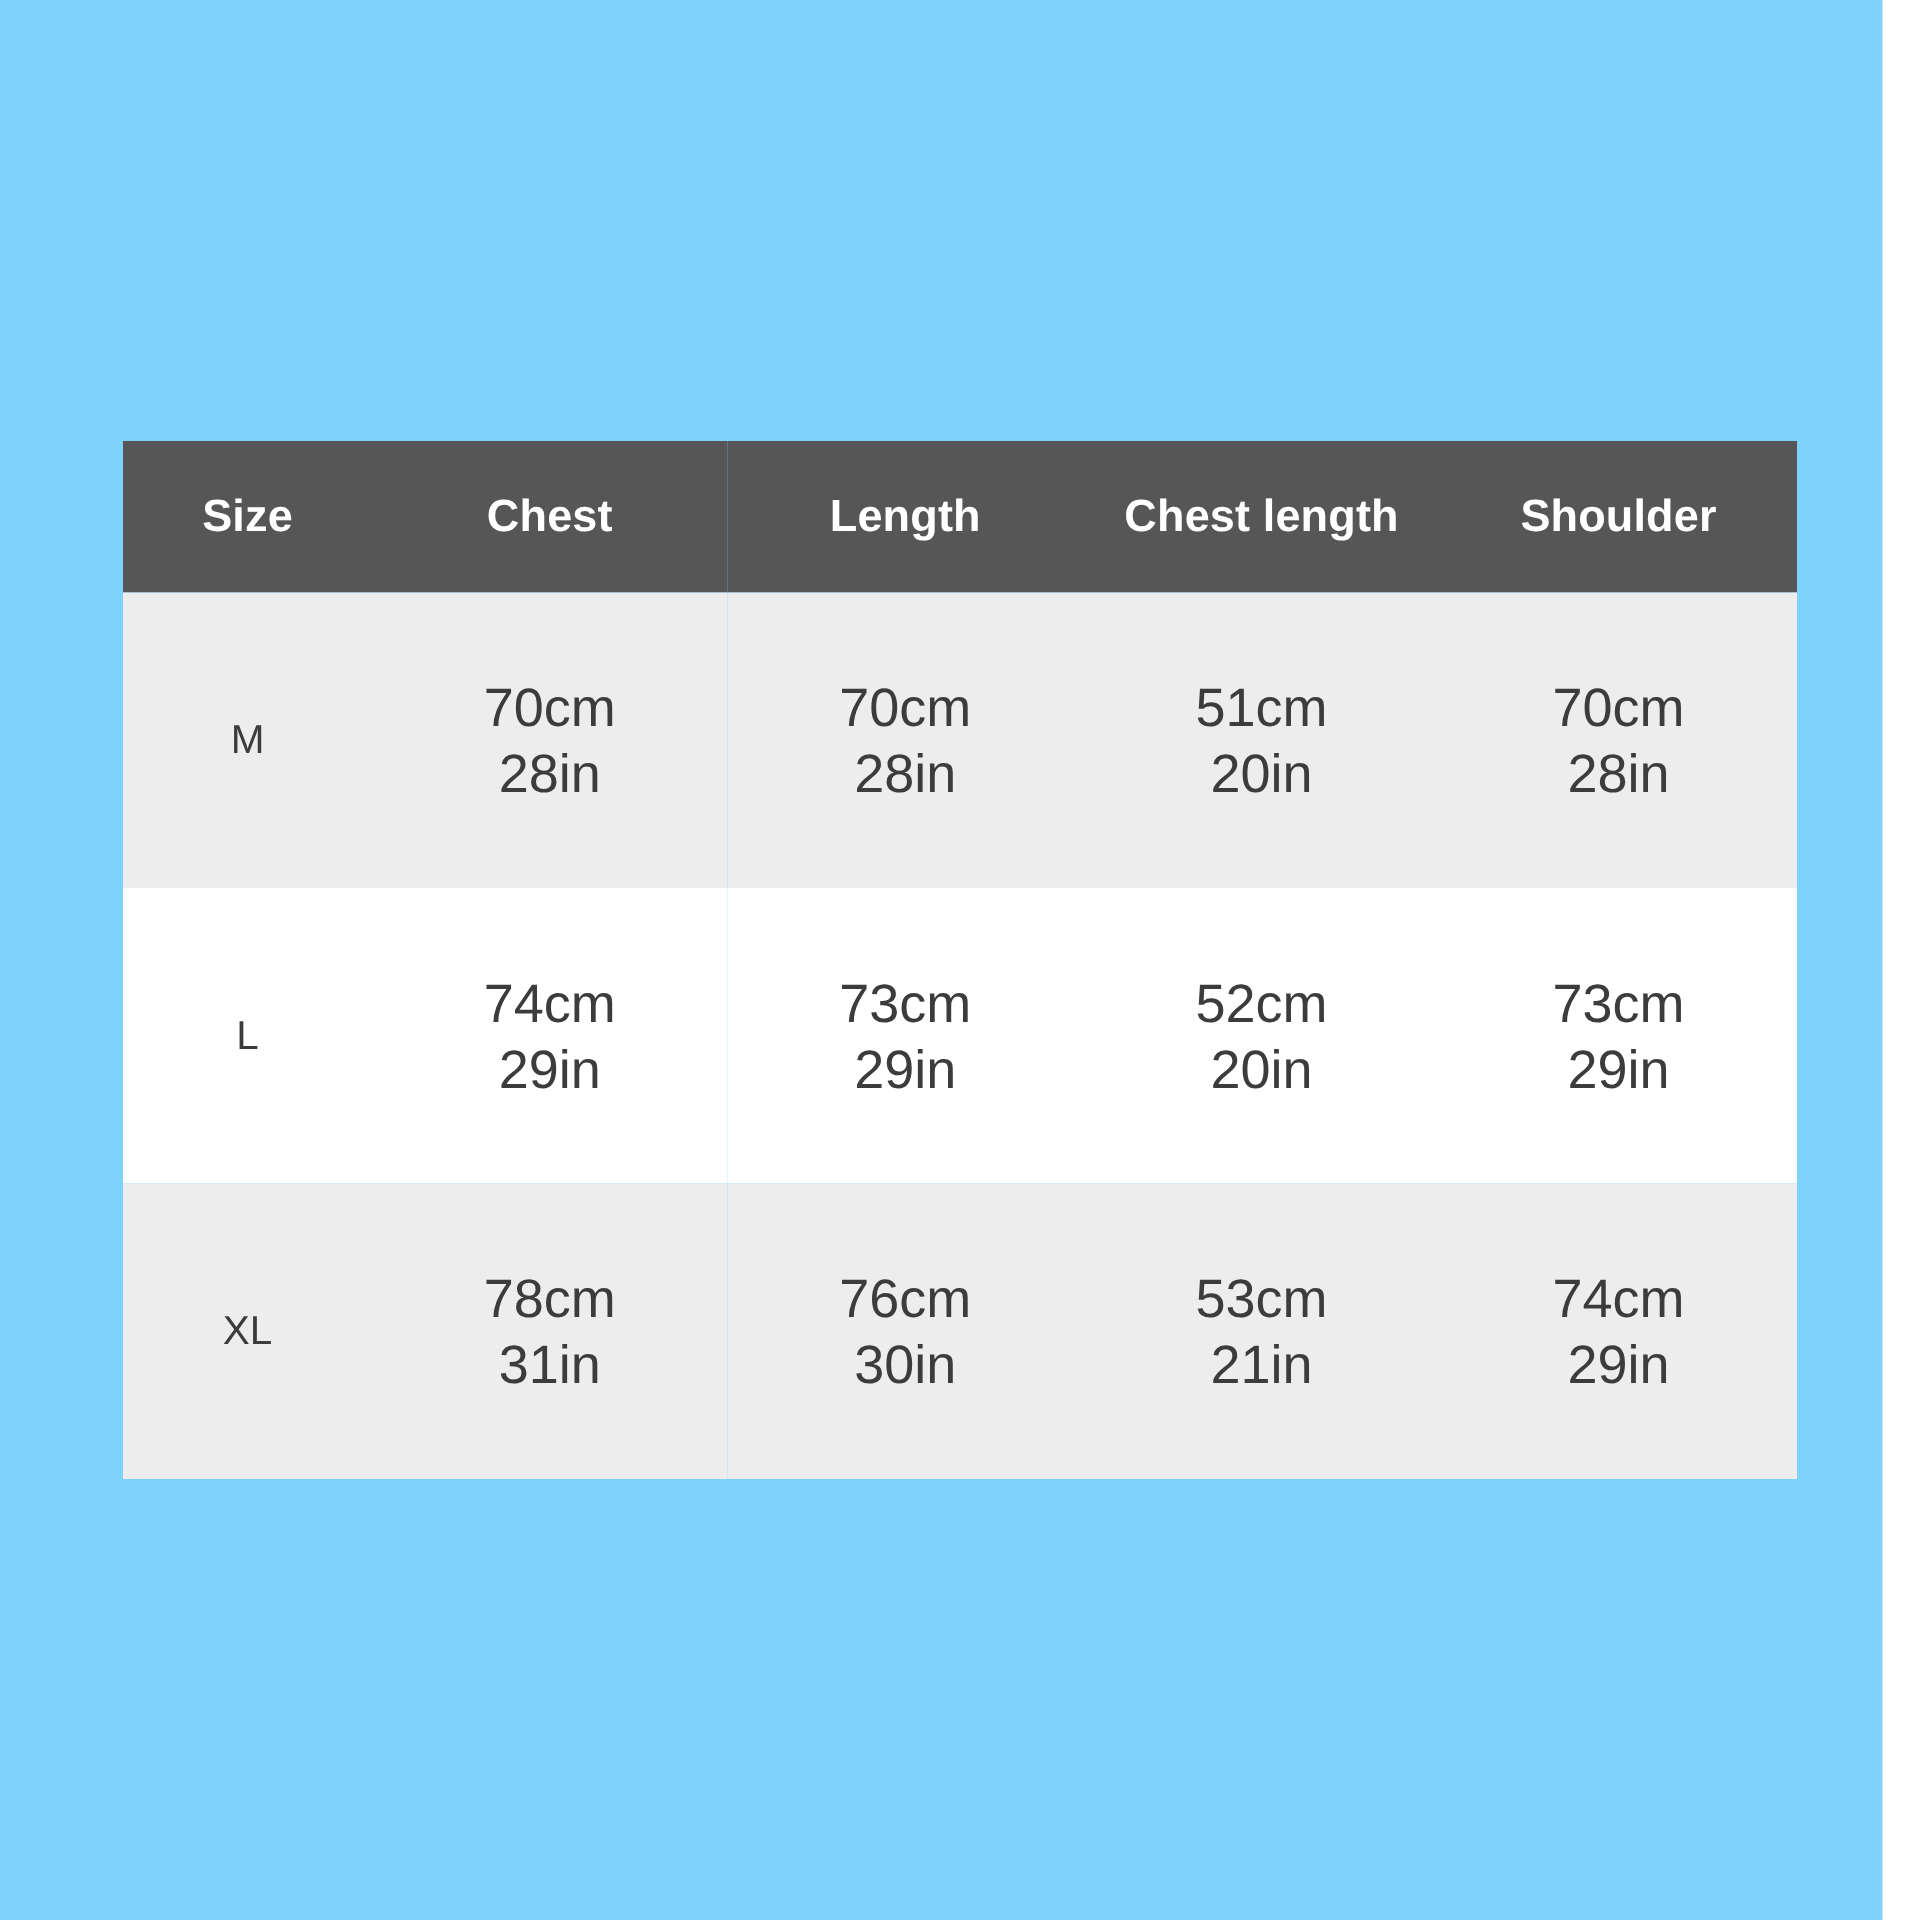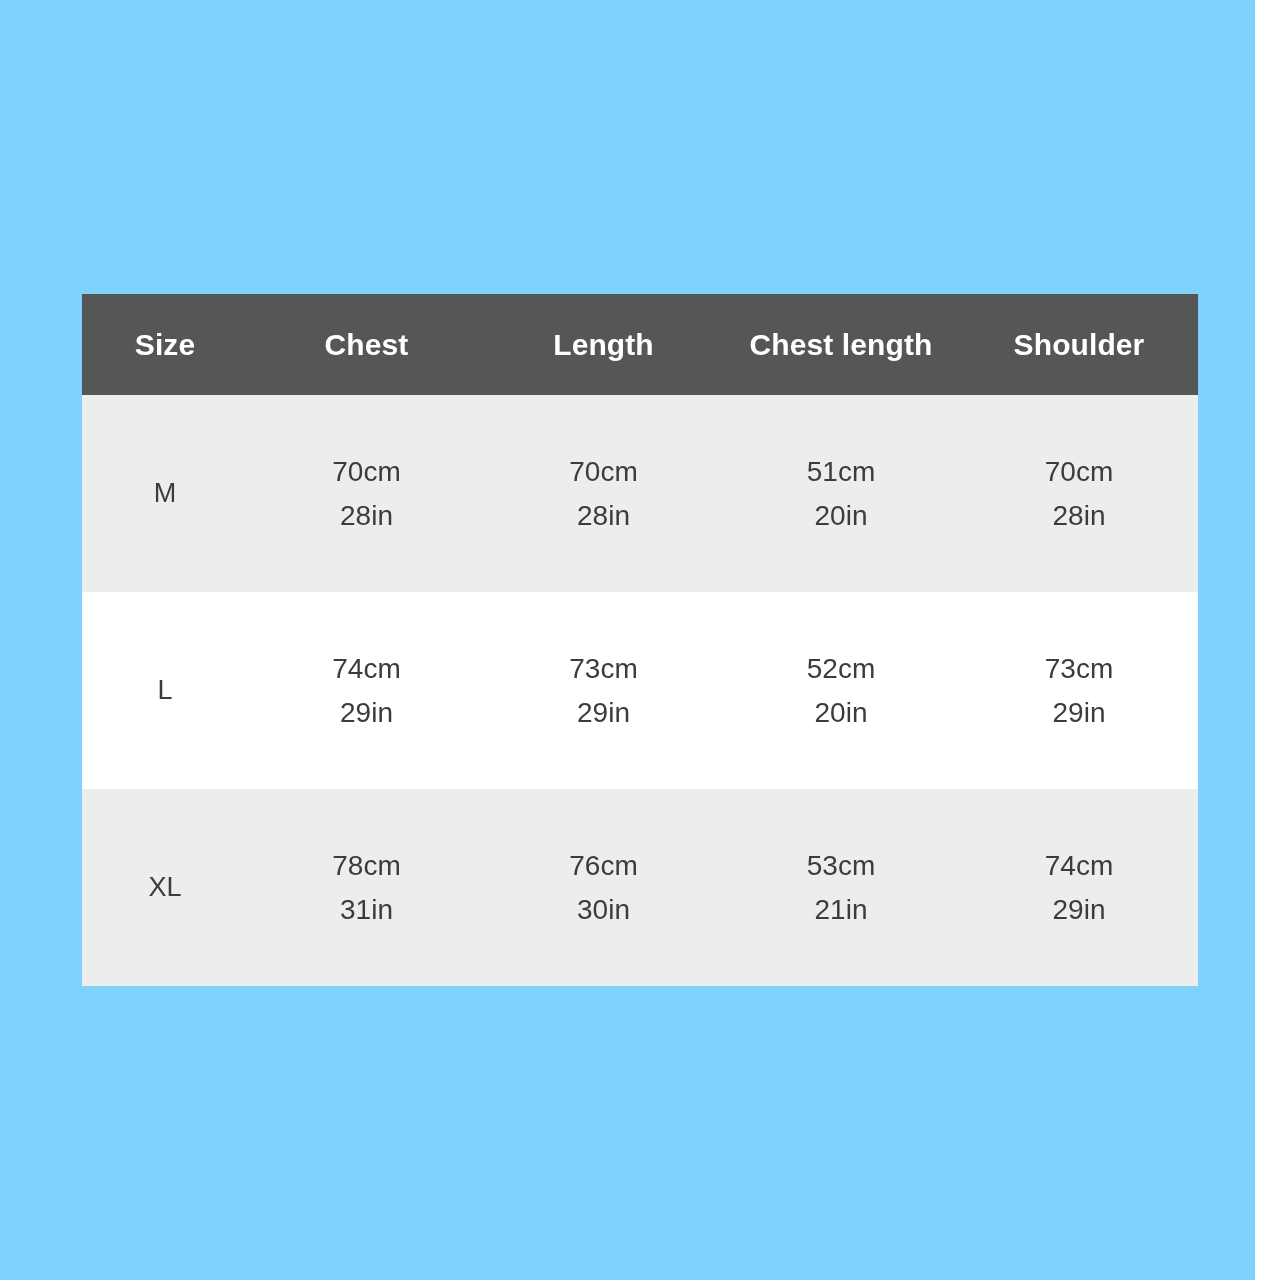--- a/index.html
+++ b/index.html
@@ -58,21 +58,21 @@
   }
   tbody tr.striped {
     background: #ededed;
   }
   tbody td {
     height: 197px;
     padding: 0;
     text-align: center;
     vertical-align: middle;
     color: #3c3c3c;
-    font-size: 28px;
+    font-size: 36px;
     font-weight: normal;
     line-height: 1.0;
   }
 
   td.size-cell {
     font-size: 27px;
     color: #3c3c3c;
   }
 
   .measure {

